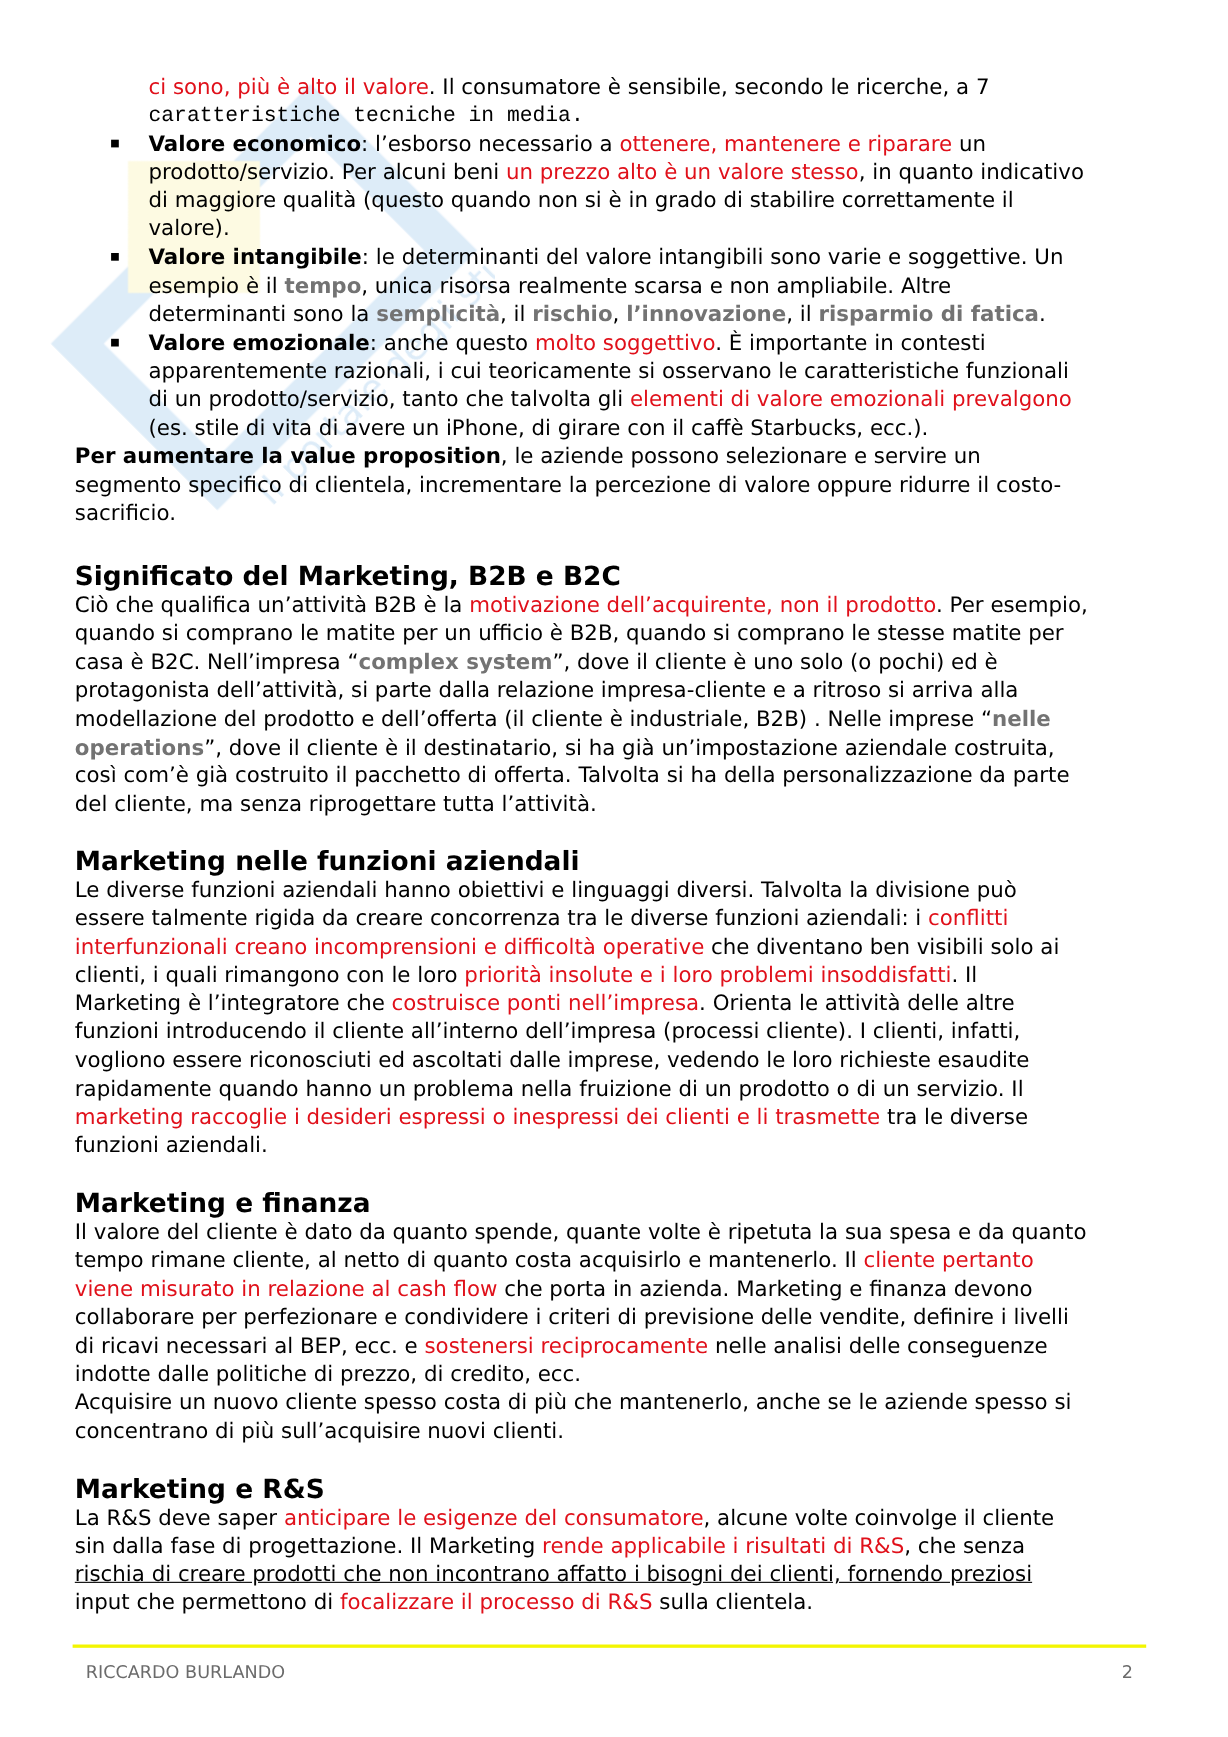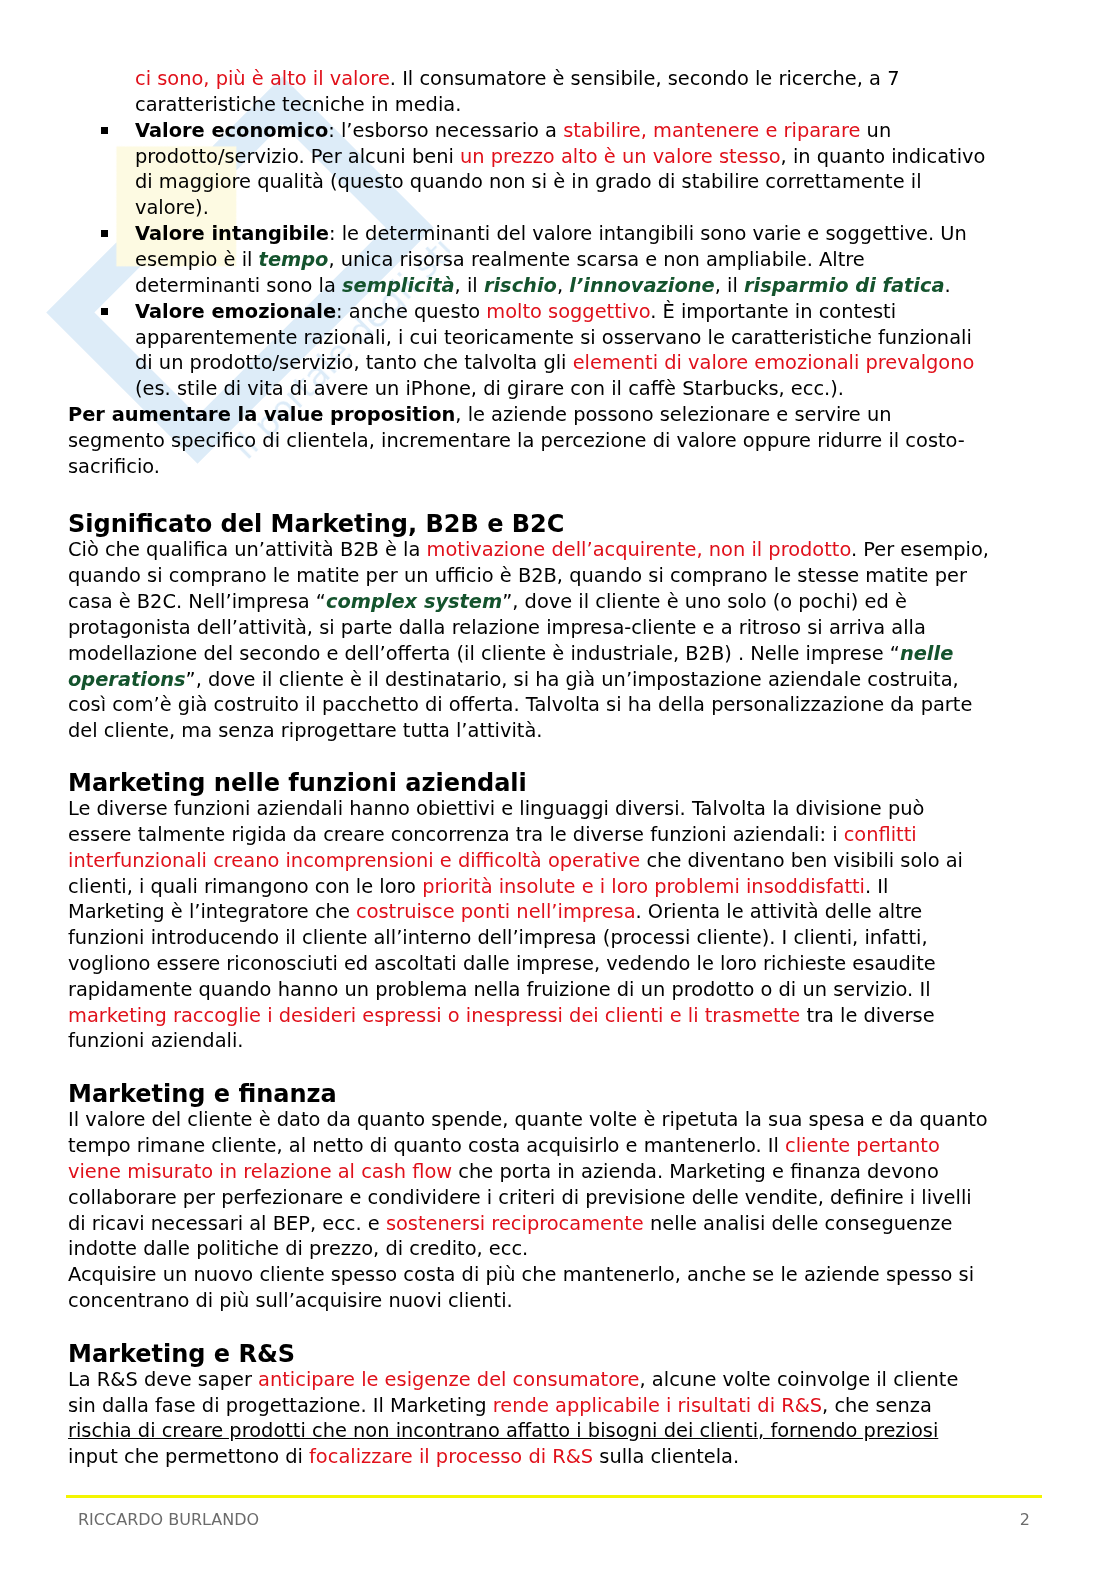--- a/index.html
+++ b/index.html
@@ -7,21 +7,21 @@
          font-family:"DejaVu Sans", sans-serif; color:#000; }
   .page { position:absolute; left:0; top:0; width:1116px; height:1579px; }
   .wm { position:absolute; left:30px; top:60px; width:420px; height:420px; pointer-events:none; }
   .line { position:absolute; left:68px; height:26px; line-height:26px; font-size:19.4px;
           white-space:nowrap; letter-spacing:0; }
   .ind { left:135px; }
   .bullet { position:absolute; left:101px; width:7px; height:7px; background:#000; }
   .h { font-weight:bold; font-size:24px; }
   .b { font-weight:bold; }
   .r { color:#e0101a; }
-  .bl { color:#14532d; font-weight:bold;font-style:italic; }
+  .bl { color:#737373; font-weight:bold; }
   .footer-rule { position:absolute; left:66px; width:976px; top:1495px; height:3px; background:#f3f500; }
   .footer-name { position:absolute; left:78px; top:1510px; font-size:16px; color:#6b6b6b;
                  font-family:"DejaVu Sans", sans-serif; }
   .footer-page { position:absolute; right:86px; top:1510px; font-size:16px; color:#6b6b6b;
                  font-family:"DejaVu Sans", sans-serif; }
 </style>
 </head>
 <body>
 
 <div class="page">
@@ -29,22 +29,22 @@
   <svg class="wm" viewBox="0 0 420 420">
     <g transform="rotate(-45 210 210)" opacity="0.18">
       <rect x="60" y="120" width="300" height="180" fill="none" stroke="#3a8fd6" stroke-width="34"></rect>
       <rect x="150" y="60" width="120" height="120" fill="#f4e25a" transform="rotate(45 210 120)"></rect>
       <text x="80" y="350" font-size="34" fill="#3a8fd6" font-family="DejaVu Sans, sans-serif">il portale degli studenti</text>
     </g>
   </svg>
 
   <div id="lines">
       <div class="line ind" style="top: 66px;"><span class="r">ci sono, più è alto il valore</span><span>. Il consumatore è sensibile, secondo le ricerche, a 7</span></div>
-      <div class="line ind" style="top: 92px;"><span>caratteristiche tecniche in media.</span></div>
-      <div class="line ind" style="top: 118px;"><span class="b">Valore economico</span><span>: l’esborso necessario a </span><span class="r">stabilire, mantenere e riparare</span><span> un</span></div>
+      <div class="line ind" style="top: 92px; font-family: Liberation Mono, monospace;"><span>caratteristiche tecniche in media.</span></div>
+      <div class="line ind" style="top: 118px;"><span class="b">Valore economico</span><span>: l’esborso necessario a </span><span class="r">ottenere, mantenere e riparare</span><span> un</span></div>
       <div class="bullet" style="top: 127px;"></div>
       <div class="line ind" style="top: 144px;"><span>prodotto/servizio. Per alcuni beni </span><span class="r">un prezzo alto è un valore stesso</span><span>, in quanto indicativo</span></div>
       <div class="line ind" style="top: 169px;"><span>di maggiore qualità (questo quando non si è in grado di stabilire correttamente il</span></div>
       <div class="line ind" style="top: 195px;"><span>valore).</span></div>
       <div class="line ind" style="top: 221px;"><span class="b">Valore intangibile</span><span>: le determinanti del valore intangibili sono varie e soggettive. Un</span></div>
       <div class="bullet" style="top: 230px;"></div>
       <div class="line ind" style="top: 247px;"><span>esempio è il </span><span class="bl">tempo</span><span>, unica risorsa realmente scarsa e non ampliabile. Altre</span></div>
       <div class="line ind" style="top: 273px;"><span>determinanti sono la </span><span class="bl">semplicità</span><span>, il </span><span class="bl">rischio</span><span>, </span><span class="bl">l’innovazione</span><span>, il </span><span class="bl">risparmio di fatica</span><span>.</span></div>
       <div class="line ind" style="top: 299px;"><span class="b">Valore emozionale</span><span>: anche questo </span><span class="r">molto soggettivo</span><span>. È importante in contesti</span></div>
       <div class="bullet" style="top: 308px;"></div>
@@ -52,21 +52,21 @@
       <div class="line ind" style="top: 350px;"><span>di un prodotto/servizio, tanto che talvolta gli </span><span class="r">elementi di valore emozionali prevalgono</span></div>
       <div class="line ind" style="top: 376px; text-align: center;"><span>(es. stile di vita di avere un iPhone, di girare con il caffè Starbucks, ecc.).</span></div>
       <div class="line" style="top: 402px;"><span class="b">Per aumentare la value proposition</span><span>, le aziende possono selezionare e servire un</span></div>
       <div class="line" style="top: 428px;"><span>segmento specifico di clientela, incrementare la percezione di valore oppure ridurre il costo-</span></div>
       <div class="line" style="top: 454px;"><span>sacrificio.</span></div>
       <div class="line" style="top: 511px;"><span class="h">Significato del Marketing, B2B e B2C</span></div>
       <div class="line" style="top: 537px;"><span>Ciò che qualifica un’attività B2B è la </span><span class="r">motivazione dell’acquirente, non il prodotto</span><span>. Per esempio,</span></div>
       <div class="line" style="top: 563px;"><span>quando si comprano le matite per un ufficio è B2B, quando si comprano le stesse matite per</span></div>
       <div class="line" style="top: 589px;"><span>casa è B2C. Nell’impresa “</span><span class="bl">complex system</span><span>”, dove il cliente è uno solo (o pochi) ed è</span></div>
       <div class="line" style="top: 615px;"><span>protagonista dell’attività, si parte dalla relazione impresa-cliente e a ritroso si arriva alla</span></div>
-      <div class="line" style="top: 641px;"><span>modellazione del secondo e dell’offerta (il cliente è industriale, B2B) . Nelle imprese “</span><span class="bl">nelle</span></div>
+      <div class="line" style="top: 641px;"><span>modellazione del prodotto e dell’offerta (il cliente è industriale, B2B) . Nelle imprese “</span><span class="bl">nelle</span></div>
       <div class="line" style="top: 667px;"><span class="bl">operations</span><span>”, dove il cliente è il destinatario, si ha già un’impostazione aziendale costruita,</span></div>
       <div class="line" style="top: 692px;"><span>così com’è già costruito il pacchetto di offerta. Talvolta si ha della personalizzazione da parte</span></div>
       <div class="line" style="top: 718px;"><span>del cliente, ma senza riprogettare tutta l’attività.</span></div>
       <div class="line" style="top: 770px;"><span class="h">Marketing nelle funzioni aziendali</span></div>
       <div class="line" style="top: 796px;"><span>Le diverse funzioni aziendali hanno obiettivi e linguaggi diversi. Talvolta la divisione può</span></div>
       <div class="line" style="top: 822px; text-align: right;"><span>essere talmente rigida da creare concorrenza tra le diverse funzioni aziendali: i </span><span class="r">conflitti</span></div>
       <div class="line" style="top: 848px;"><span class="r">interfunzionali creano incomprensioni e difficoltà operative</span><span> che diventano ben visibili solo ai</span></div>
       <div class="line" style="top: 874px;"><span>clienti, i quali rimangono con le loro </span><span class="r">priorità insolute e i loro problemi insoddisfatti</span><span>. Il</span></div>
       <div class="line" style="top: 899px;"><span>Marketing è l’integratore che </span><span class="r">costruisce ponti nell’impresa</span><span>. Orienta le attività delle altre</span></div>
       <div class="line" style="top: 925px;"><span>funzioni introducendo il cliente all’interno dell’impresa (processi cliente). I clienti, infatti,</span></div>

